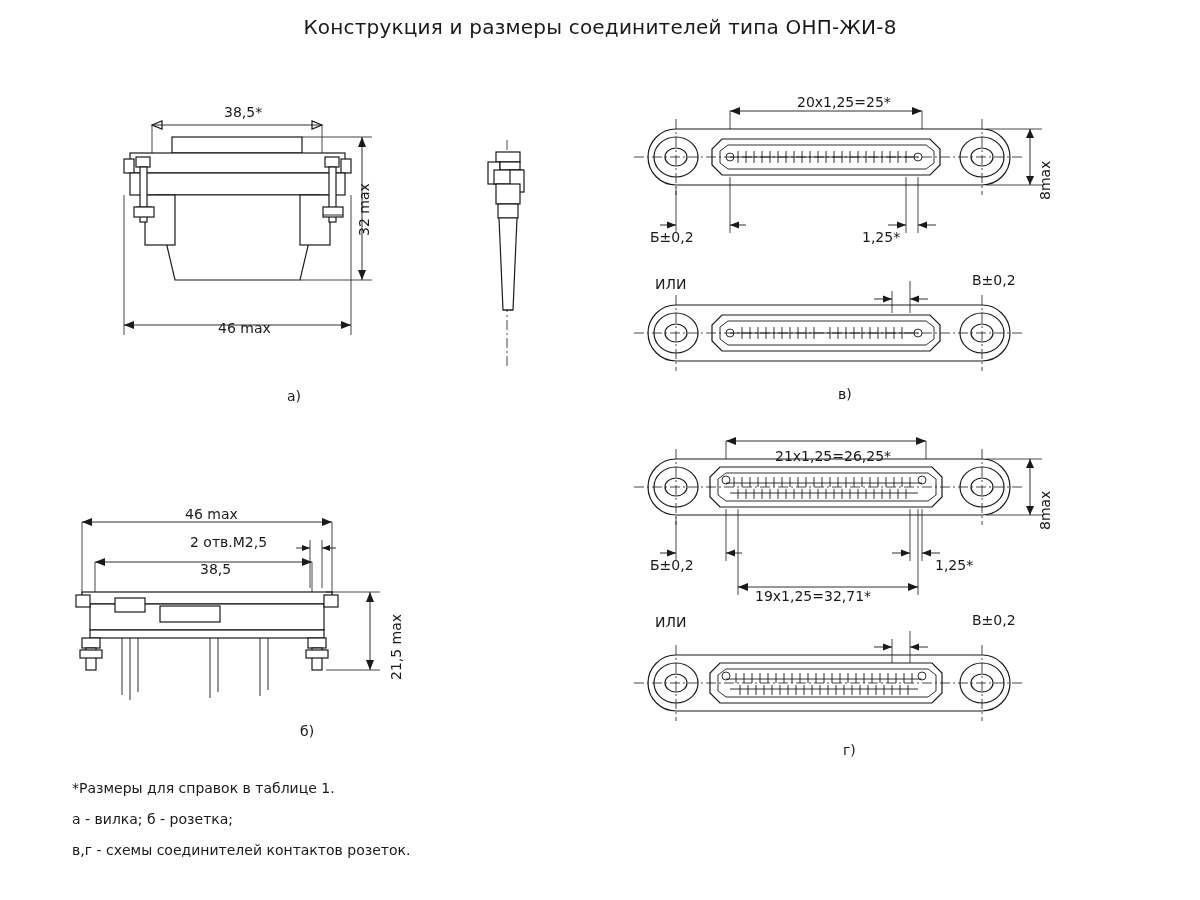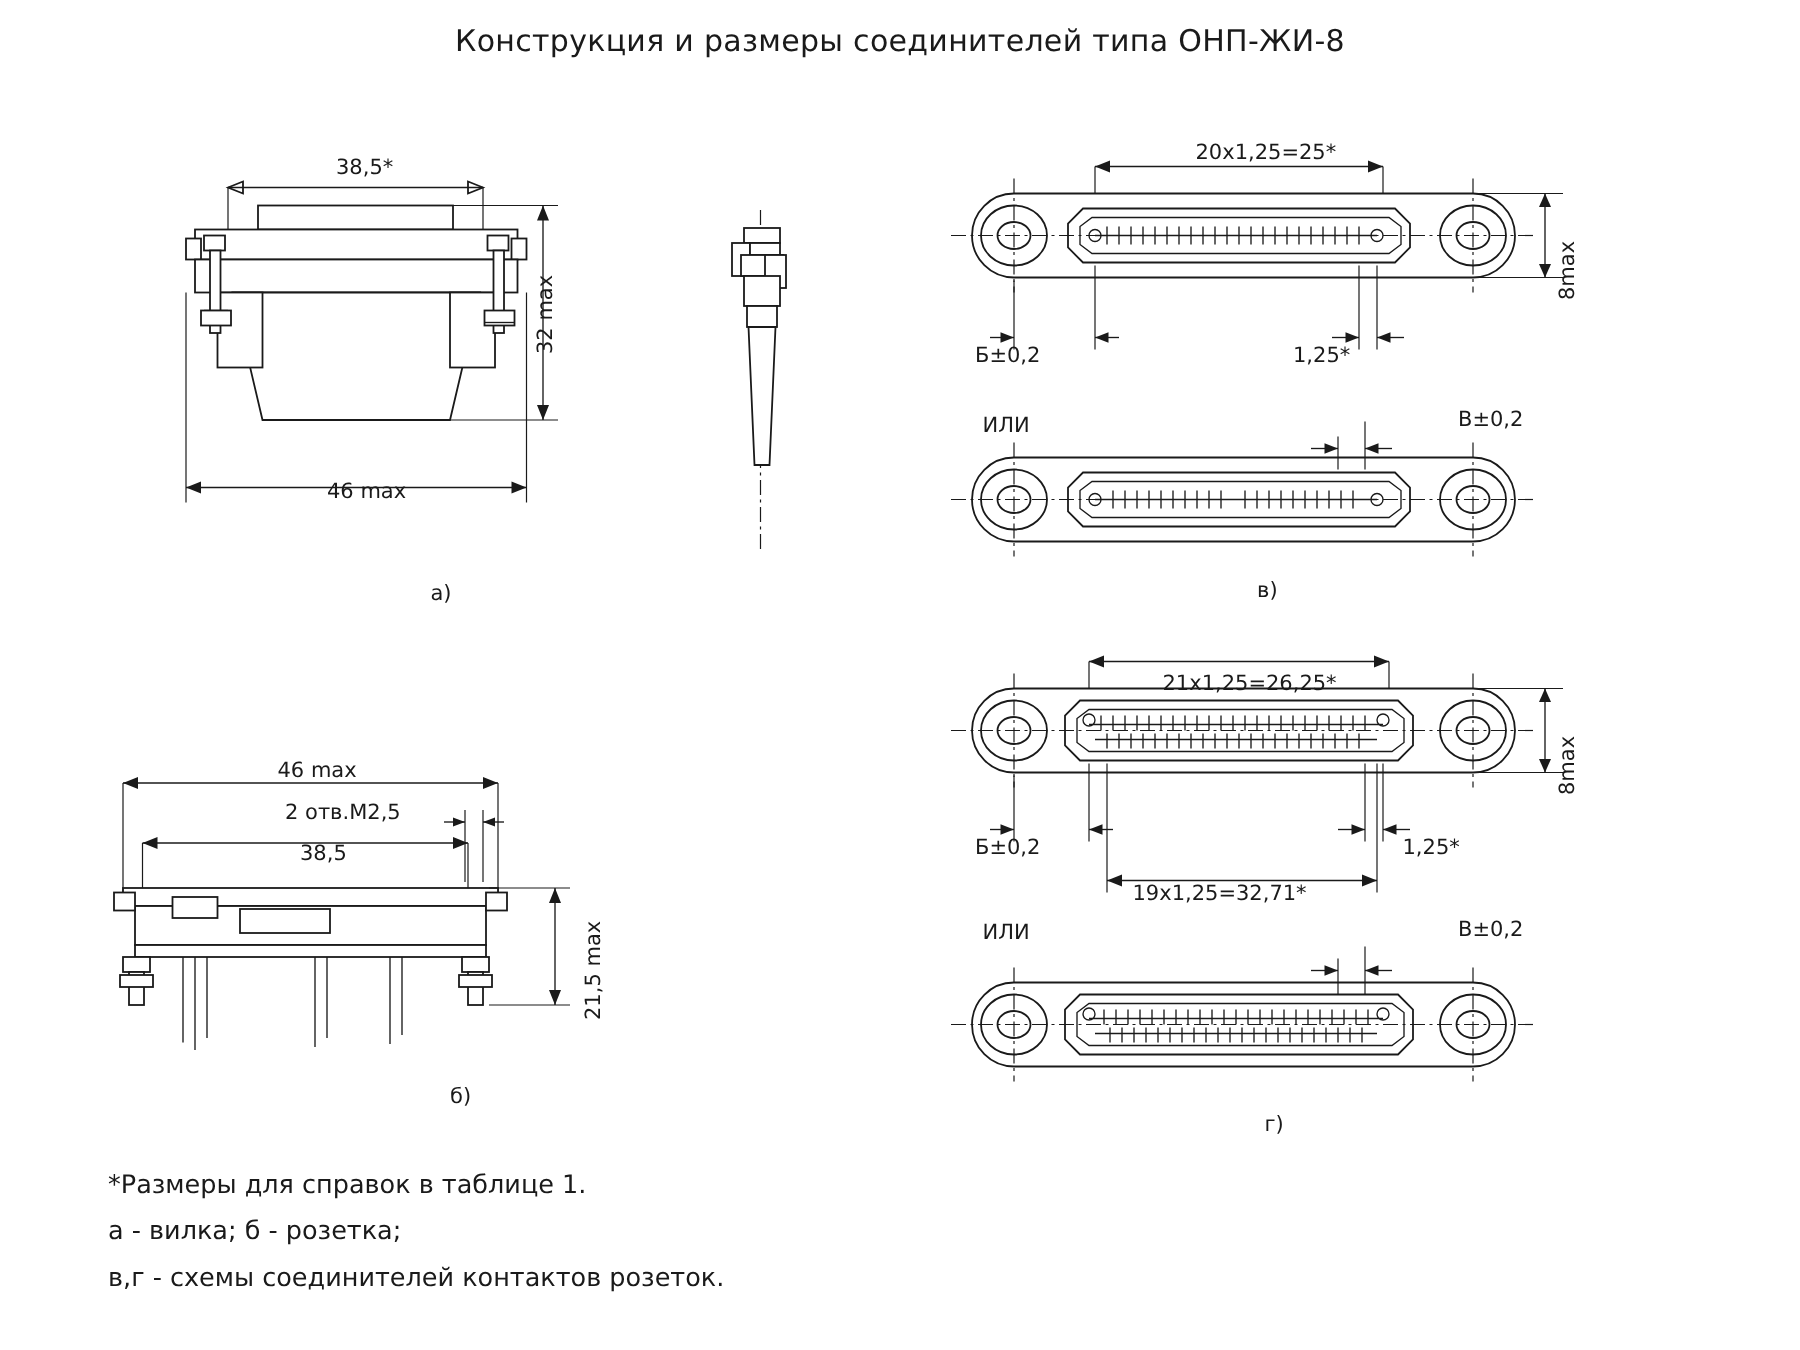--- a/index.html
+++ b/index.html
@@ -27,21 +27,21 @@
     color: #1a1a1a;
   }
   .caption {
     position: absolute;
     font-size: 14px;
     color: #1a1a1a;
     white-space: nowrap;
   }
   .note {
     position: absolute;
-    font-size: 17px;
+    font-size: 14px;
     color: #1a1a1a;
     white-space: nowrap;
   }
   svg.fig {
     position: absolute;
     overflow: visible;
   }
   .ln { stroke: #1a1a1a; stroke-width: 1.2; fill: none; }
   .ln-thin { stroke: #1a1a1a; stroke-width: 0.9; fill: none; }
   .ln-dash { stroke: #1a1a1a; stroke-width: 0.8; fill: none; stroke-dasharray: 10 3 2 3; }

